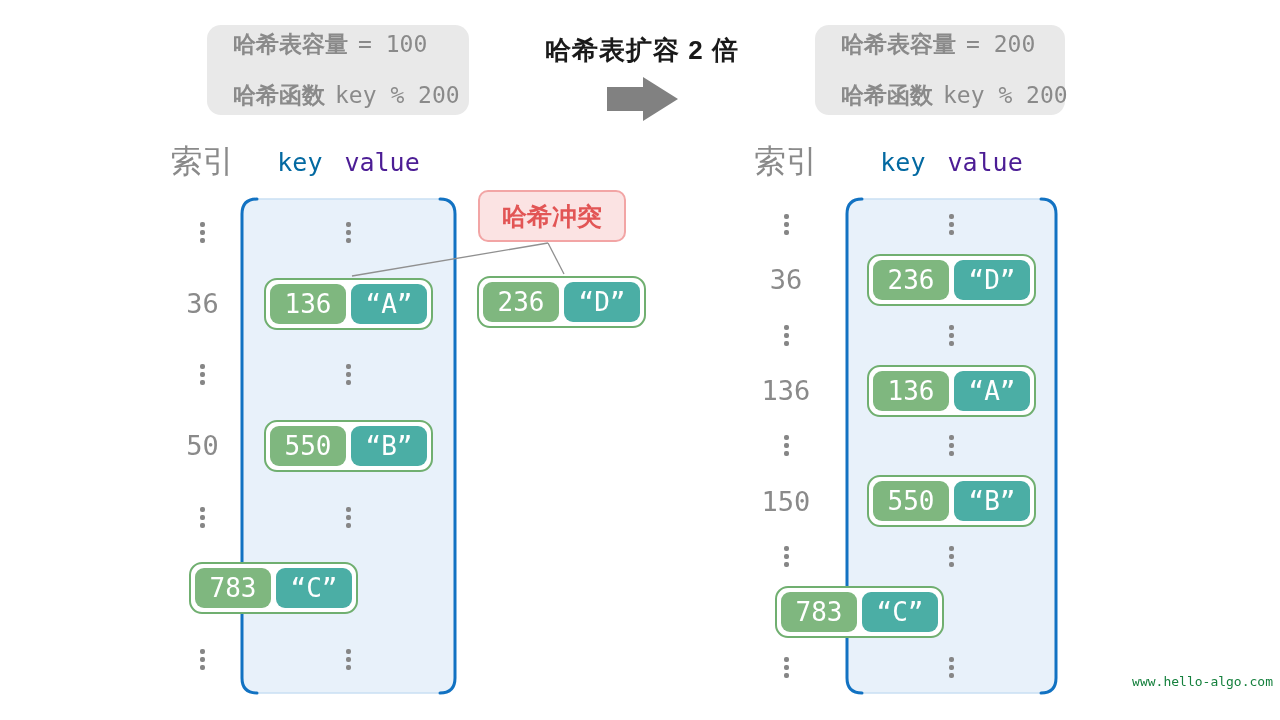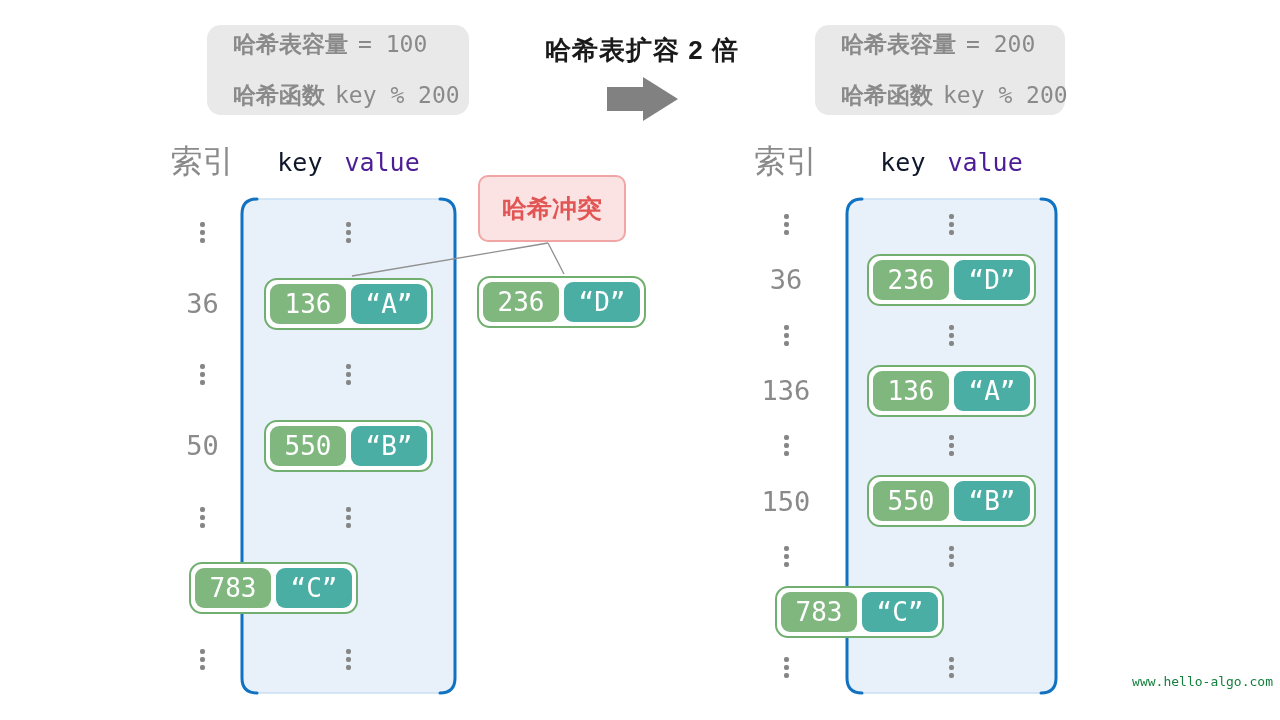--- a/index.html
+++ b/index.html
@@ -32,21 +32,21 @@
   #expand-arrow { position:absolute; left:605px; top:75px; }
 
   
   .hdr { position:absolute; top:145px; height:34px; display:flex; align-items:center; justify-content:center; }
   .hdr-index { color:#8A8A8A; font-size:32px; }
   #hdr-index-before { left:165px; width:75px; }
   #hdr-index-after  { left:740px; width:92px; }
   .hdr-kv { gap:22px; font-size:25px; }
   #hdr-kv-before { left:240px; width:217px; }
   #hdr-kv-after  { left:845px; width:213px; }
-  .hdr-key   { color:#0f172a; }
+  .hdr-key   { color:#0369a1; }
   .hdr-value { color:#4c1d95; }
 
   
   #container-before { left:240px; top:197px; }
   #container-after  { left:845px; top:197px; }
 
   
   .table { position:absolute; top:197px; height:498px; display:flex; flex-direction:column; }
   #table-before { left:165px; width:292px; }
   #table-after  { left:740px; width:318px; }
@@ -73,21 +73,21 @@
   }
   .kv.key { background:#7FB77F; }
   .kv.val { background:#4BAEA5; }
 
   
   .dots { display:flex; flex-direction:column; gap:3px; align-items:center; }
   .dots i { width:5px; height:5px; background:#868686; border-radius:2px; display:block; }
 
   
   #collision-label {
-    position:absolute; left:478px; top:175px; width:148px; height:67px;
+    position:absolute; left:478px; top:190px; width:148px; height:52px;
     background:#FBE3E3; border:2px solid #F2A5A5; border-radius:10px;
     display:flex; align-items:center; justify-content:center;
     color:#E25555; font-size:25px; font-weight:bold; box-sizing:border-box;
   }
   #floating-pair-slot { position:absolute; left:477px; top:276px; }
   #collision-lines { position:absolute; left:0; top:0; pointer-events:none; }
 
   
   #watermark {
     position:absolute; top:674px; right:7px;

